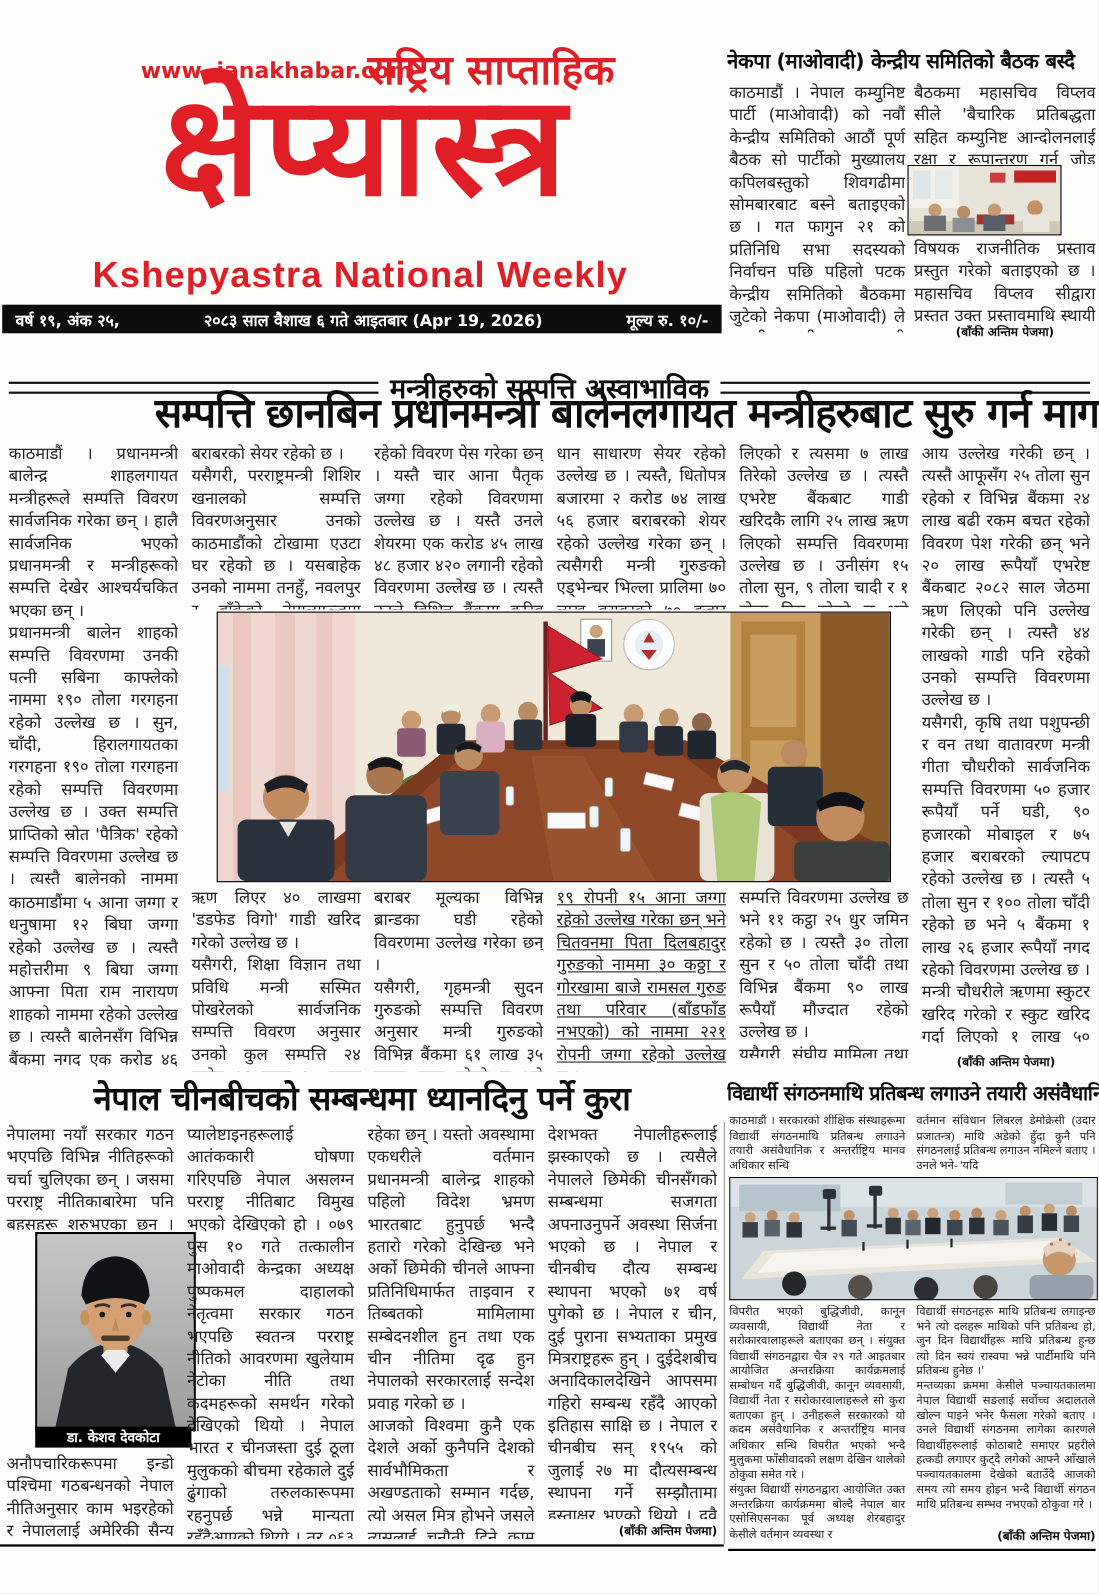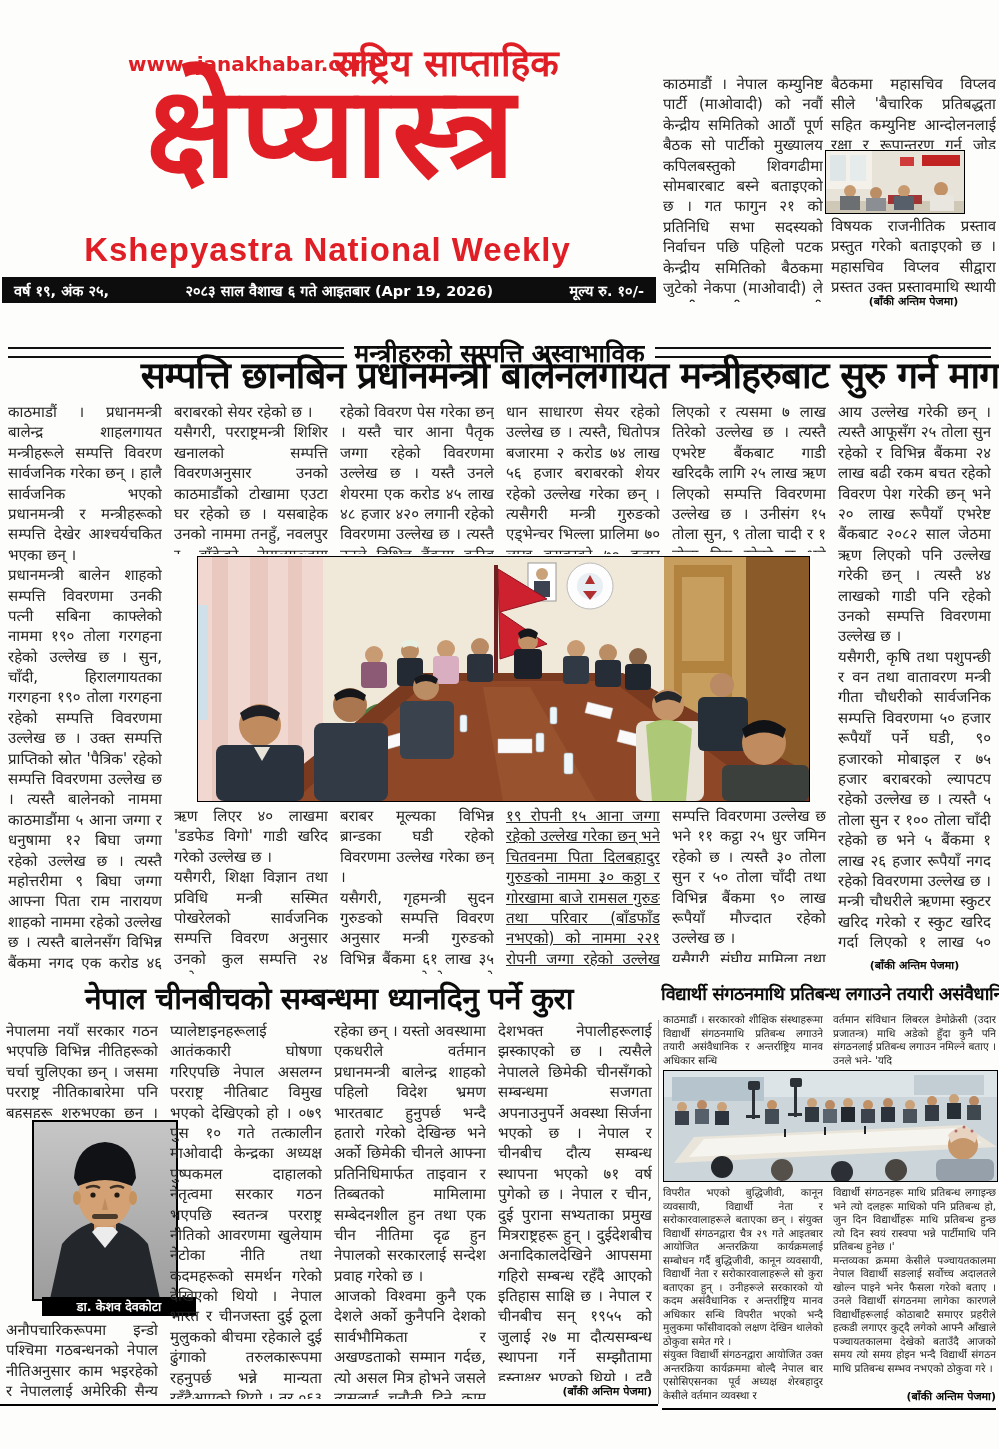--- a/index.html
+++ b/index.html
@@ -32,20 +32,21 @@
   <div class="abs red" style="left:334px;top:36px;font-size:37px;font-weight:bold;white-space:nowrap;">राष्ट्रिय साप्ताहिक</div>
   <div class="abs red mast-logo" style="left:10px;top:54px;width:645px;height:170px;overflow:visible;">क्षेप्यास्त्र</div>
   <div class="abs red mast-eng" style="left:0;top:231px;width:655px;">Kshepyastra National Weekly</div>
 
   <div class="abs datebar" style="left:2px;top:277px;width:630px;height:26px;">
     <span>वर्ष १९, अंक २५,</span>
     <span>२०८३ साल वैशाख ६ गते आइतबार (Apr 19, 2026)</span>
     <span>मूल्य रु. १०/-</span>
   </div>
 
+  <div class="abs hl" style="left:661px;top:42px;width:338px;font-size:18.5px;letter-spacing:-0.3px;">नेकपा (माओवादी) केन्द्रीय समितिको बैठक बस्दै</div>
   <div class="abs np" style="left:663px;top:74px;width:160px;height:228px;">काठमाडौं । नेपाल कम्युनिष्ट पार्टी (माओवादी) को नवौं केन्द्रीय समितिको आठौं पूर्ण बैठक सो पार्टीको मुख्यालय कपिलबस्तुको शिवगढीमा सोमबारबाट बस्ने बताइएको छ । गत फागुन २१ को प्रतिनिधि सभा सदस्यको निर्वाचन पछि पहिलो पटक केन्द्रीय समितिको बैठकमा जुटेको नेकपा (माओवादी) ले चुनावी समीक्षा, आगामी योजना तय गर्ने बताइएको छ । केन्द्रीय समितिको बैठकका लागि प्रस्ताव र आगामी योजना बारे छलफल गर्ने पार्टीको स्थायी समितिको बैठक शुक्रबार सम्पन्न भइसकेको छ भने आज पोलिटब्युरो बैठक बसिरहेको छ ।
    केन्द्रीय समितिको बैठकका लागि प्रस्ताव र आगामी योजना बारे छलफल गर्न बसेको सो पार्टीको स्थायी समितिको</div>
   <div class="abs np" style="left:831px;top:74px;width:165px;height:75px;">बैठकमा महासचिव विप्लव सीले 'बैचारिक प्रतिबद्धता सहित कम्युनिष्ट आन्दोलनलाई रक्षा र रूपान्तरण गर्न जोड गरौं, सरकारका निरंकुश कदमका विरुद्ध संघर्ष निर्माण गरौं, जनतामा समाजवादी सत्ताको बिचार प्रवाह गरौं'</div>
   <div class="abs photo" style="left:825px;top:150px;width:138px;height:62px;">
     <svg viewBox="0 0 138 62" width="138" height="62" preserveAspectRatio="none">
       <rect width="138" height="62" fill="#e7e3d8"></rect>
       <rect x="0" y="0" width="46" height="38" fill="#f3f1ea"></rect>
       <rect x="4" y="4" width="16" height="26" fill="#dfe6e8"></rect>
       <rect x="24" y="4" width="16" height="26" fill="#e6ebec"></rect>
       <rect x="96" y="4" width="38" height="11" fill="#c22424"></rect>
@@ -201,34 +202,34 @@
       <ellipse cx="99" cy="76" rx="4" ry="7" fill="#c6935f"></ellipse>
       <path d="M40,56 Q42,22 71,20 Q100,22 102,56 L98,64 Q71,52 44,64 Z" fill="#101216"></path>
       <path d="M52,66 q8,-4 14,0" stroke="#3c2e22" stroke-width="2.4" fill="none"></path>
       <path d="M76,66 q8,-4 14,0" stroke="#3c2e22" stroke-width="2.4" fill="none"></path>
       <circle cx="59" cy="73" r="2.6" fill="#201a14"></circle>
       <circle cx="83" cy="73" r="2.6" fill="#201a14"></circle>
       <path d="M71,76 l3,12 h-6 z" fill="#c08b5e"></path>
       <rect x="58" y="92" width="26" height="5" rx="2.5" fill="#4a3a2c"></rect>
     </svg>
   </div>
-  <div class="abs caption-bar" style="left:32px;top:1297px;width:154px;height:19px;margin-left:10px;">डा. केशव देवकोटा</div>
+  <div class="abs caption-bar" style="left:32px;top:1297px;width:142px;height:19px;">डा. केशव देवकोटा</div>
   <div class="abs np" style="left:6px;top:1320px;width:152px;height:80px;">अनौपचारिकरूपमा इन्डो पश्चिमा गठबन्धनको नेपाल नीतिअनुसार काम भइरहेको र नेपाललाई अमेरिकी सैन्य गठबन्धन नेटो निकट पुऱ्याइएको देखिएको छ । रुस-युक्रेन युद्धमा युक्रेनको र इजरायल प्यालेष्टाइन युद्धमा इजरायलको समर्थन गर्नुका साथै</div>
 
   <div class="abs np" style="left:170px;top:1021px;width:152px;height:378px;">प्यालेष्टाइनहरूलाई आतंककारी घोषणा गरिएपछि नेपाल असलग्न परराष्ट्र नीतिबाट विमुख भएको देखिएको हो । ०७९ पुस १० गते तत्कालीन माओवादी केन्द्रका अध्यक्ष पुष्पकमल दाहालको नेतृत्वमा सरकार गठन भएपछि स्वतन्त्र परराष्ट्र नीतिको आवरणमा खुलेयाम नेटोका नीति तथा कदमहरूको समर्थन गरेको देखिएको थियो । नेपाल भारत र चीनजस्ता दुई ठूला मुलुकको बीचमा रहेकाले दुई ढुंगाको तरुलकारूपमा रहनुपर्छ भन्ने मान्यता रहँदैआएको थियो । तर ०६३ को परिवर्तनपछि कतिपयले नेपाललाई दुई ढुंगा बीचको डाइनामा बनाउने उद्घोष पनि गरेका थिए । ०४६ साल र ०६३ को राजनीतिक परिवर्तनपछि नेपालको शासन सत्तामा आएकाहरूले विदेशी शक्तिलाई महत्व दिएका थिए । हाल दुईथरी पार्टी र शक्तिहरू खुलारूपले किनारा लागेका छन् । गत २३ र २४ मा भएको बिध्वंश, त्यसपछि भदौ २९ गते राष्ट्रपतिले चालेको कदम र सोही कदमका आधारमा भएको फागुन २१ को निर्वाचनबाट हाल रास्वपाको एकल सरकारले देशको शासन सत्ता सम्हालेका कारण वर्तमान सरकारका नीति तथा कार्यक्रमहरू कस्तो हुनेभन्ने अन्योलहरू</div>
   <div class="abs np" style="left:334px;top:1021px;width:152px;height:378px;">रहेका छन् । यस्तो अवस्थामा एकधरीले वर्तमान प्रधानमन्त्री बालेन्द्र शाहको पहिलो विदेश भ्रमण भारतबाट हुनुपर्छ भन्दै हतारो गरेको देखिन्छ भने अर्को छिमेकी चीनले आफ्ना प्रतिनिधिमार्फत ताइवान र तिब्बतको मामिलामा सम्बेदनशील हुन तथा एक चीन नीतिमा दृढ हुन नेपालको सरकारलाई सन्देश प्रवाह गरेको छ ।
    आजको विश्वमा कुनै एक देशले अर्को कुनैपनि देशको सार्वभौमिकता र अखण्डताको सम्मान गर्दछ, त्यो असल मित्र होभने जसले त्यसलाई चुनौती दिने काम गर्दछ, त्यो असल मित्र होइनभन्ने स्पष्ट हुन्छ । नेपालका दुई छिमेकीमध्ये चीन पहिलो कोटीमा पर्दछ । नेपालका यसअघिका कतिपय शासकहरूले भारतलाई ढुल्दाई र चीनलाई पराई ठान्नेगरी थिए । नेपालले दुई छिमेकीकाबीचमा सन्तुलन गर्न-गराउन नसकेकाले एकातिर अमेरिकालगायतका पश्चिमा राष्ट्रहरूको यहाँ प्रवेश भएको छ । अर्कोतिर चीन र भारतको मिलनले नेपालका लागि चुनौतीको सिर्जना गरेको छ । कुनैबेला नेपालको स्वाधिनता र अखण्डताको पक्षमा रहँदैआएको चीनले जब भारतसंग मिलेर नेपालको लिम्पियाधुरा र</div>
   <div class="abs np" style="left:498px;top:1021px;width:154px;height:360px;">देशभक्त नेपालीहरूलाई झस्काएको छ । त्यसैले नेपालले छिमेकी चीनसँगको सम्बन्धमा सजगता अपनाउनुपर्ने अवस्था सिर्जना भएको छ । नेपाल र चीनबीच दौत्य सम्बन्ध स्थापना भएको ७१ वर्ष पुगेको छ । नेपाल र चीन, दुई पुराना सभ्यताका प्रमुख मित्रराष्ट्रहरू हुन् । दुईदेशबीच अनादिकालदेखिने आपसमा गहिरो सम्बन्ध रहँदै आएको इतिहास साक्षि छ । नेपाल र चीनबीच सन् १९५५ को जुलाई २७ मा दौत्यसम्बन्ध स्थापना गर्ने सम्झौतामा हस्ताक्षर भएको थियो । दुवै सरकारले पाँच कुरालाई आपसको सम्बन्ध सञ्चालन गर्ने मूल सिद्धान्त हुनुपर्छभन्ने स्वीकार पनि गरेका थिए । जसमा एकले अर्कोको सार्वभौमिकता र राज्य क्षेत्रको अक्षुण्णताकोसम्मान गर्ने, अनाक्रमण, आर्थिक, राजनैतिक र सैद्धान्तिकरूपका कुनै कारणबाट पनि एकले अर्कोको आन्तरिक मामिलामा हस्तक्षेप नगर्ने, समानता र पारस्परिक हित र शान्तिपूर्ण सहअस्तित्वलाई स्वीकार गर्नेलगायत रहेका छन् । नेपालको परराष्ट्रनीतिको प्रमुख लक्ष्य भनेकै सुरक्षा हो । त्यस्तै चीनको</div>
   <div class="abs more" style="left:498px;top:1383px;width:154px;text-align:right;">(बाँकी अन्तिम पेजमा)</div>
   <div class="abs hline" style="left:0;top:1404px;width:658px;"></div>
   <div class="abs vline" style="left:658px;top:1020px;height:384px;"></div>
 
   <div class="abs hl" style="left:661px;top:981px;width:338px;font-size:18px;letter-spacing:-0.4px;">विद्यार्थी संगठनमाथि प्रतिबन्ध लगाउने तयारी असंवैधानिक</div>
   <div class="abs np np-sm" style="left:663px;top:1013px;width:160px;height:55px;">काठमाडौं । सरकारको शीक्षिक संस्थाहरूमा विद्यार्थी संगठनमाथि प्रतिबन्ध लगाउने तयारी असंवैधानिक र अन्तर्राष्ट्रिय मानव अधिकार सन्धि</div>
-  <div class="abs np np-sm" style="left:833px;top:1013px;width:163px;height:55px;">वर्तमान संविधान लिबरल डेमोक्रेसी (उदार प्रजातन्त्र) माथि अडेको हुँदा कुनै पनि संगठनलाई प्रतिबन्ध लगाउन नमिल्ने बताए । उनले भने- 'यदि</div>
+  <div class="abs np np-sm" style="left:833px;top:1013px;width:163px;height:55px;font-family:Liberation Serif, serif;">वर्तमान संविधान लिबरल डेमोक्रेसी (उदार प्रजातन्त्र) माथि अडेको हुँदा कुनै पनि संगठनलाई प्रतिबन्ध लगाउन नमिल्ने बताए । उनले भने- 'यदि</div>
 
   <div class="abs photo" style="left:663px;top:1070px;width:333px;height:110px;">
     <svg viewBox="0 0 333 110" width="333" height="110" preserveAspectRatio="none">
       <rect width="333" height="110" fill="#ccd5d9"></rect>
       <rect x="0" y="0" width="333" height="26" fill="#dde4e7"></rect>
       <rect x="8" y="6" width="92" height="24" fill="#b6c4cd"></rect>
       <rect x="250" y="4" width="70" height="20" fill="#c2cdd4"></rect>
       <g fill="#2c3138">
         <rect x="88" y="18" width="3" height="30"></rect>
           <rect x="82" y="44" width="14" height="3"></rect>

